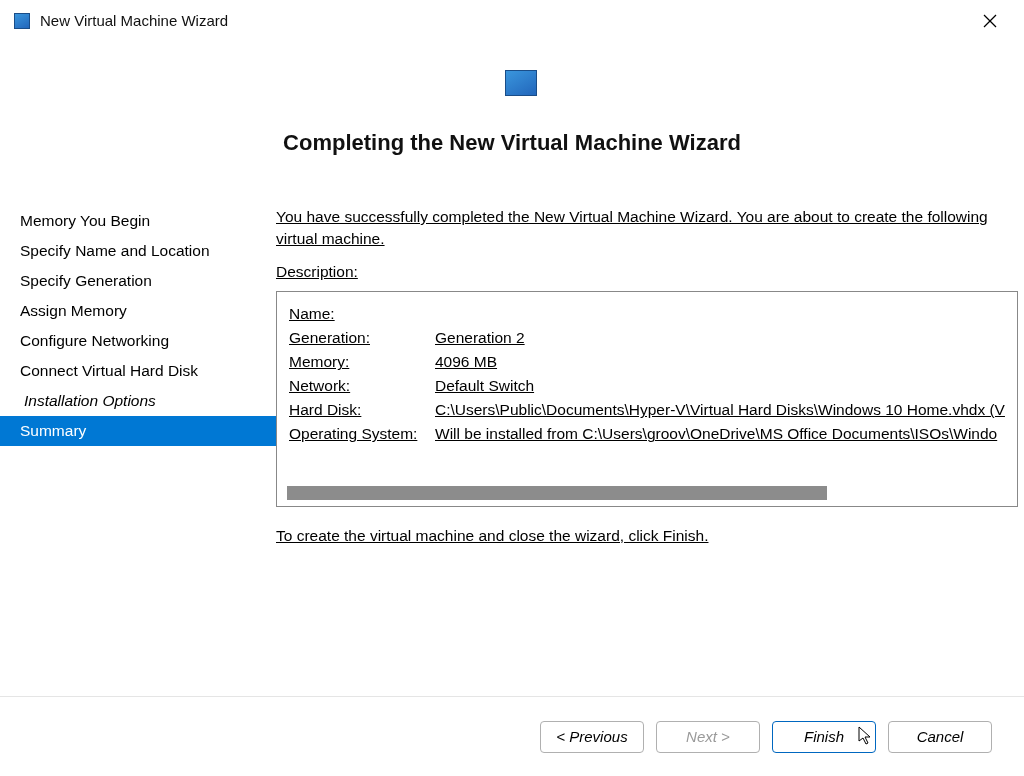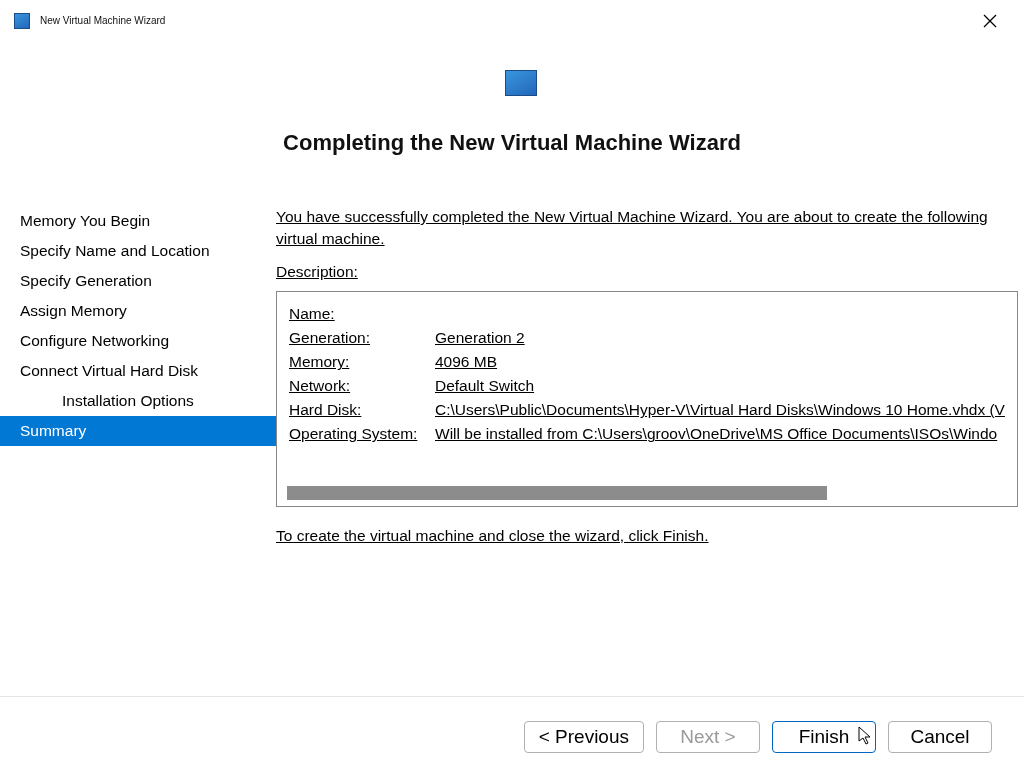--- a/index.html
+++ b/index.html
@@ -21,21 +21,21 @@
       border-bottom: 1px solid #fff;
     }
     .titlebar .app-icon {
       width: 16px; height: 16px;
       margin-right: 10px;
       background: linear-gradient(150deg, #3a96dd 0%, #2266bb 100%);
       border: 1px solid #1a4d88;
       display: inline-block;
     }
     .titlebar .title {
-      font-size: 10px;
+      font-size: 15px;
       color: #111;
       flex: 1;
     }
     .titlebar .close {
       width: 40px; height: 32px;
       display: flex; align-items: center; justify-content: center;
       font-size: 16px;
       color: #000;
       cursor: pointer;
     }
@@ -71,21 +71,22 @@
       padding-top: 0;
     }
     .sidebar .step {
       padding: 6px 0 6px 20px;
       font-size: 15.5px;
       color: #000;
       cursor: pointer;
       white-space: nowrap;
     }
     .sidebar .step.indent {
-      padding-left: 62px;
+      padding-left: 24px;
+      font-style: italic;
     }
     .sidebar .step.selected {
       background: #0078d4;
       color: #fff;
       width: 276px;
     }
     .main {
       flex: 1;
       padding-right: 22px;
       padding-left: 16px;
@@ -150,25 +151,26 @@
       gap: 12px;
       padding-right: 32px;
       background: #fff;
     }
     .footer button {
       min-width: 104px;
       height: 32px;
       background: #fff;
       border: 1px solid #b0b0b0;
       border-radius: 4px;
-      font-size: 19px;
+      font-size: 15px;
       font-family: inherit;
       color: #000;
       cursor: pointer;
       padding: 0 14px;
+      font-style: italic;
     }
     .footer button.disabled {
       color: #9a9a9a;
       cursor: default;
     }
     .footer button.primary {
       border: 1.5px solid #0067c0;
       color: #000;
     }
     .cursor {

